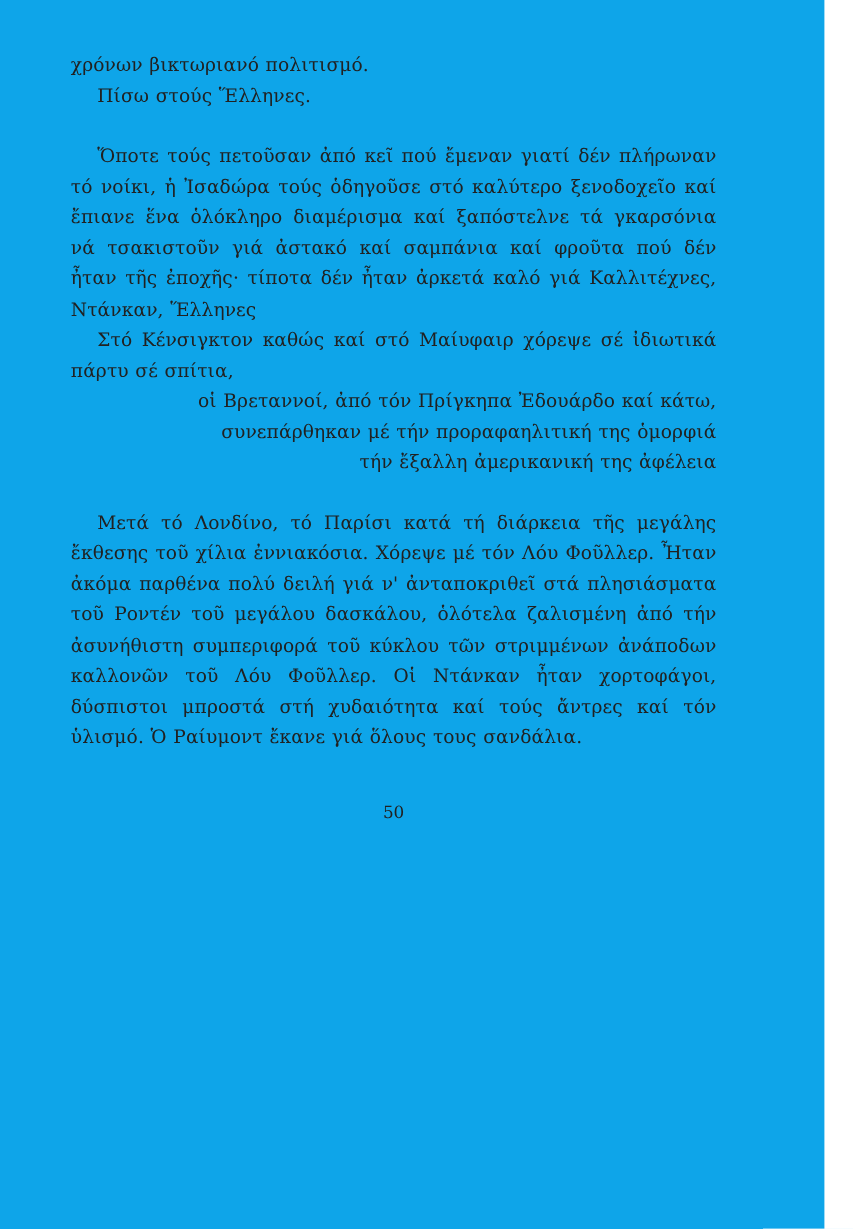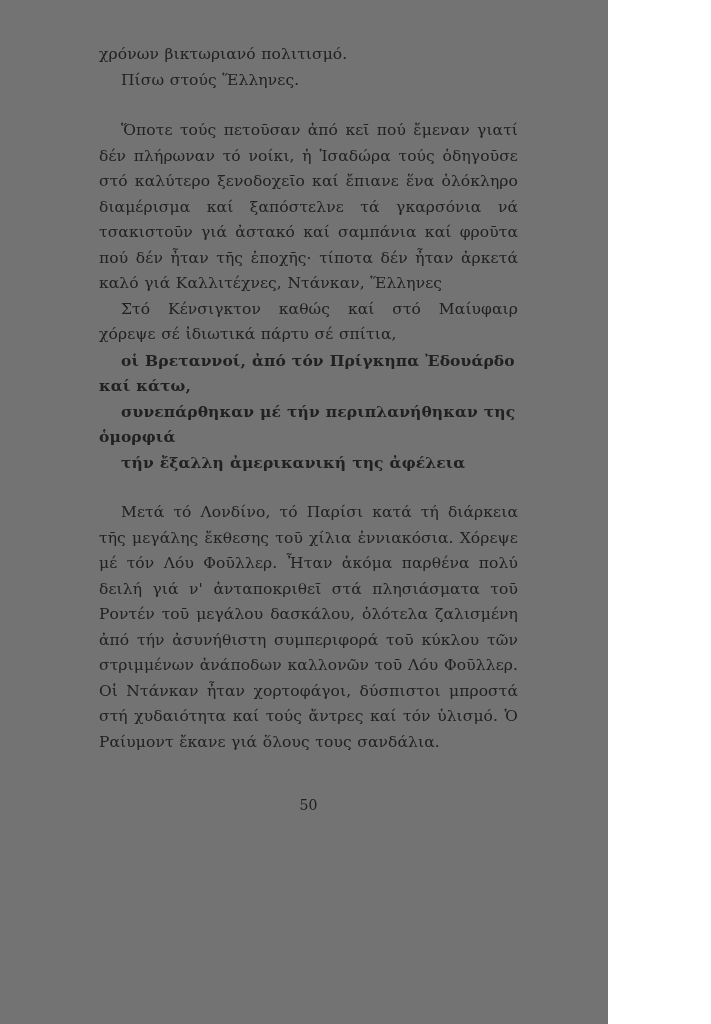--- a/index.html
+++ b/index.html
@@ -9,57 +9,56 @@
   }
   body {
     width: 711px;
     height: 1024px;
     font-family: "DejaVu Serif", "Liberation Serif", serif;
     color: #212121;
     -webkit-font-smoothing: antialiased;
   }
   .page {
     box-sizing: border-box;
-    width: 608px;
+    width: 687px;
     height: 1024px;
-    background: #737373;
-    padding: 42px 90px 0 99px;
+    background: #0ea5e9;
+    padding: 42px 90px 0 59px;
     overflow: hidden;
   }
   .text-block p {
     margin: 0;
     font-size: 15.5px;
     line-height: 25.5px;
     text-align: justify;
     letter-spacing: 0.1px;
     word-spacing: 0.5px;
   }
   p.cont { text-indent: 0; }
   p.ind  { text-indent: 22px; }
   p.gap  { margin-top: 25px; }
   p.verse {
-    text-align: left;
+    text-align: right;
     text-indent: 22px;
-    font-weight: bold;
   }
   .page-number {
     margin-top: 42px;
     text-align: center;
     font-size: 14px;
     color: #212121;
   }
 </style>
 </head>
 <body>
 
 <div class="page">
   <div class="text-block">
     <p class="cont">χρόνων βικτωριανό πολιτισμό.</p>
     <p class="ind">Πίσω στούς Ἕλληνες.</p>
     <p class="ind gap">Ὅποτε τούς πετοῦσαν ἀπό κεῖ πού ἔμεναν γιατί δέν πλήρωναν τό νοίκι, ἡ Ἰσαδώρα τούς ὁδηγοῦσε στό καλύτερο ξενοδοχεῖο καί ἔπιανε ἕνα ὁλόκληρο διαμέρισμα καί ξαπόστελνε τά γκαρσόνια νά τσακιστοῦν γιά ἀστακό καί σαμπάνια καί φροῦτα πού δέν ἦταν τῆς ἐποχῆς· τίποτα δέν ἦταν ἀρκετά καλό γιά Καλλιτέχνες, Ντάνκαν, Ἕλληνες</p>
     <p class="ind">Στό Κένσιγκτον καθώς καί στό Μαίυφαιρ χόρεψε σέ ἰδιωτικά πάρτυ σέ σπίτια,</p>
     <p class="verse">οἱ Βρεταννοί, ἀπό τόν Πρίγκηπα Ἐδουάρδο καί κάτω,</p>
-    <p class="verse">συνεπάρθηκαν μέ τήν περιπλανήθηκαν της ὁμορφιά</p>
+    <p class="verse">συνεπάρθηκαν μέ τήν προραφαηλιτική της ὁμορφιά</p>
     <p class="verse">τήν ἔξαλλη ἀμερικανική της ἀφέλεια</p>
     <p class="ind gap">Μετά τό Λονδίνο, τό Παρίσι κατά τή διάρκεια τῆς μεγάλης ἔκθεσης τοῦ χίλια ἐννιακόσια. Χόρεψε μέ τόν Λόυ Φοῦλλερ. Ἦταν ἀκόμα παρθένα πολύ δειλή γιά ν' ἀνταποκριθεῖ στά πλησιάσματα τοῦ Ροντέν τοῦ μεγάλου δασκάλου, ὁλότελα ζαλισμένη ἀπό τήν ἀσυνήθιστη συμπεριφορά τοῦ κύκλου τῶν στριμμένων ἀνάποδων καλλονῶν τοῦ Λόυ Φοῦλλερ. Οἱ Ντάνκαν ἦταν χορτοφάγοι, δύσπιστοι μπροστά στή χυδαιότητα καί τούς ἄντρες καί τόν ὑλισμό. Ὁ Ραίυμοντ ἔκανε γιά ὅλους τους σανδάλια.</p>
   </div>
   <div class="page-number">50</div>
 </div>
 
 </body></html>

